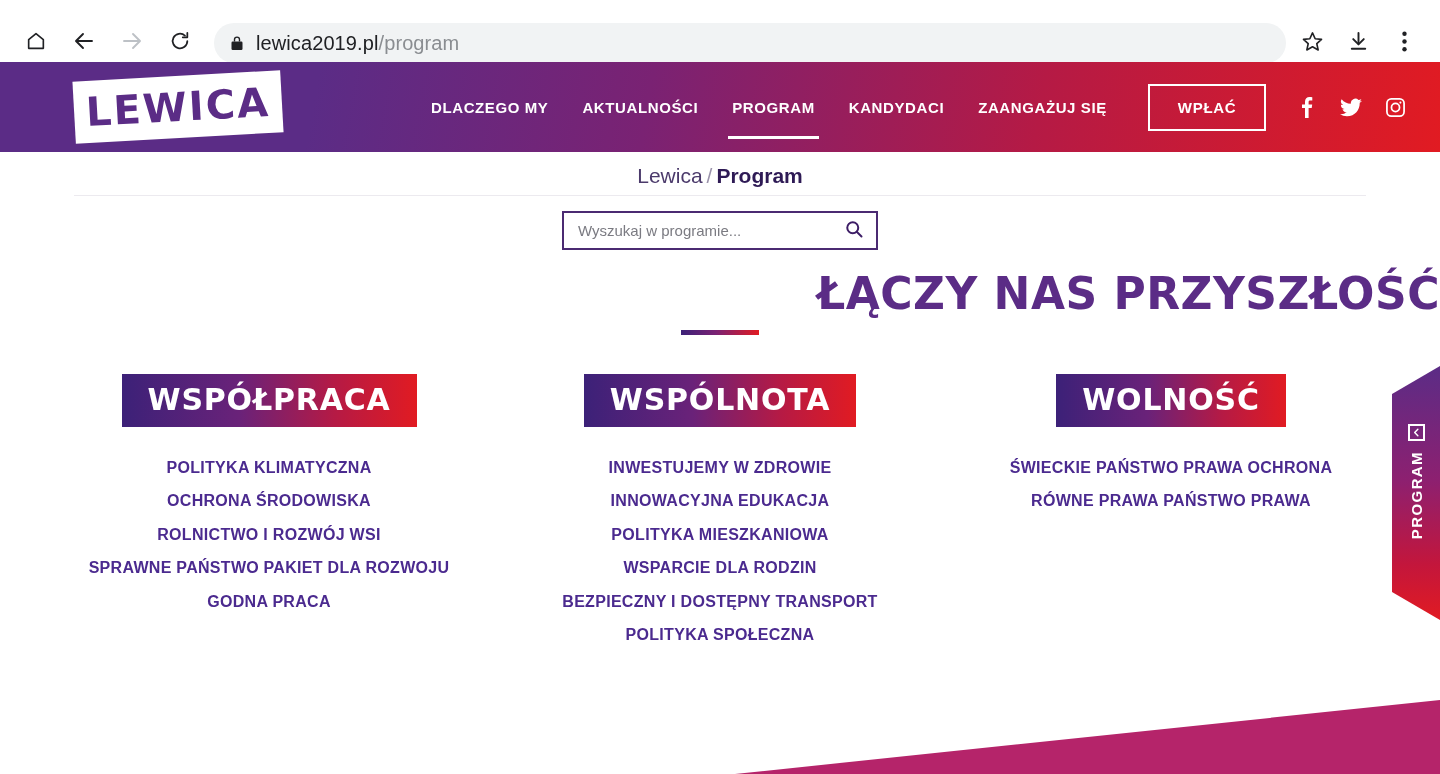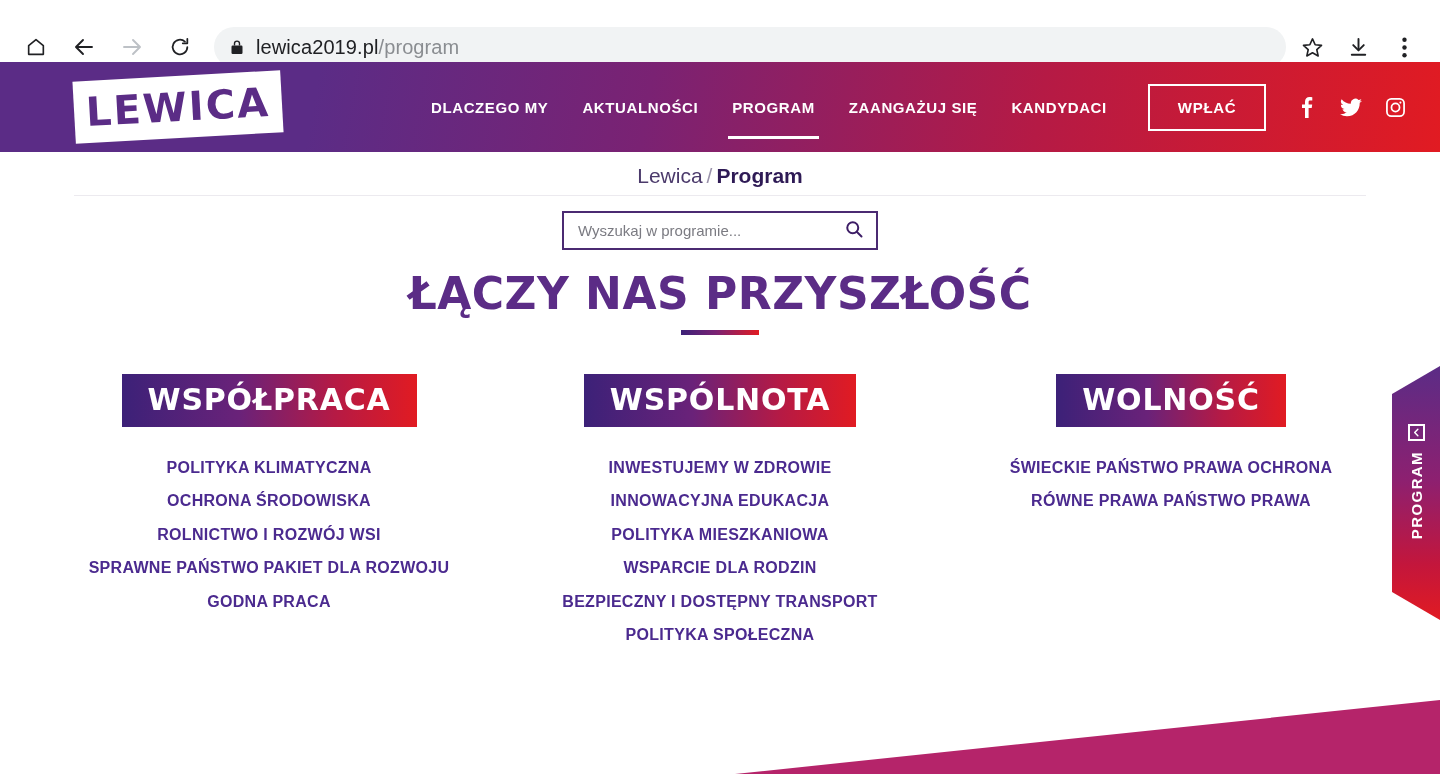--- a/index.html
+++ b/index.html
@@ -5,24 +5,24 @@
   * { box-sizing: border-box; margin: 0; padding: 0; }
   html, body {
     width: 1440px; height: 774px;
     font-family: "Liberation Sans", sans-serif;
     background: #ffffff;
     overflow: hidden;
   }
 
   
   .browser-bar {
-    position: absolute; top: 16px; left: 0;
+    position: absolute; top: 1px; left: 0;
     width: 1440px; height: 62px;
     background: #ffffff;
-    display: flex; align-items: center;
+    display: flex; align-items: flex-end;
     padding: 0 14px;
     gap: 4px;
   }
   .nav-btn {
     width: 44px; height: 44px;
     display: flex; align-items: center; justify-content: center;
     border-radius: 50%;
     flex: 0 0 auto;
   }
   .nav-btn svg { display: block; }
@@ -149,21 +149,21 @@
   .search-btn {
     width: 44px; height: 100%;
     background: transparent; border: none;
     display: flex; align-items: center; justify-content: center;
     cursor: pointer;
   }
 
   
   .hero-title {
     position: absolute; top: 268px; left: 0; width: 1440px;
-    text-align: center;
+    text-align: right;
     font-size: 44px;
     font-weight: 800;
     color: #5b2c86;
     letter-spacing: .5px;
     font-family: "DejaVu Sans", sans-serif;
   }
   .hero-rule {
     position: absolute; top: 330px; left: 681px;
     width: 78px; height: 5px;
     background: linear-gradient(90deg, #3c2178 0%, #7a2273 45%, #e11b22 100%);
@@ -299,22 +299,22 @@
 
 <div class="site-header">
   <div class="logo">
     <span class="logo-text">LEWICA</span>
   </div>
 
   <nav class="main-nav">
     <a class="nav-item">DLACZEGO MY</a>
     <a class="nav-item">AKTUALNOŚCI</a>
     <a class="nav-item active">PROGRAM</a>
+    <a class="nav-item">KANDYDACI</a>
     <a class="nav-item">ZAANGAŻUJ SIĘ</a>
-    <a class="nav-item">KANDYDACI</a>
 
     <a class="donate-btn">WPŁAĆ</a>
 
     <div class="socials">
       <a class="soc-icon">
         <svg width="12" height="22" viewBox="0 0 12 22" fill="#ffffff">
           <path d="M7.6 22V12h3.1l.5-3.6H7.6V6.1c0-1 .3-1.7 1.8-1.7h1.9V1.2C10.9 1.1 9.8 1 8.5 1 5.8 1 4 2.6 4 5.7v2.7H1v3.6h3V22z"></path>
         </svg>
       </a>
       <a class="soc-icon">

